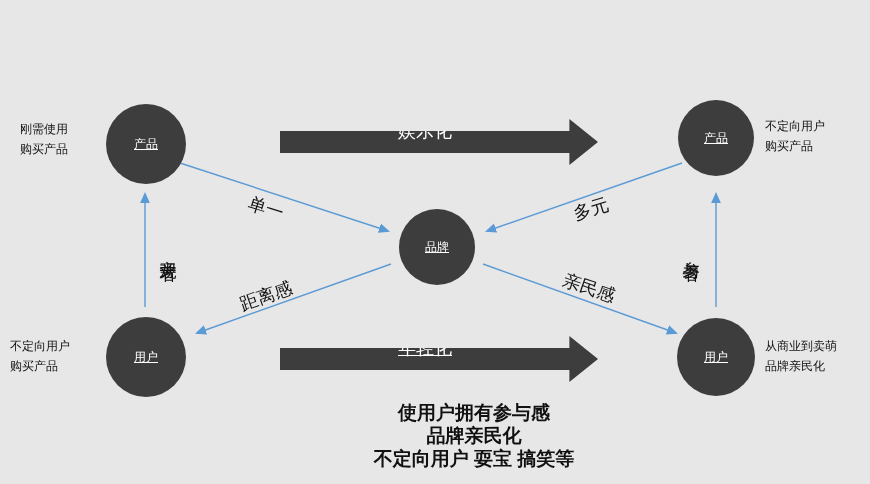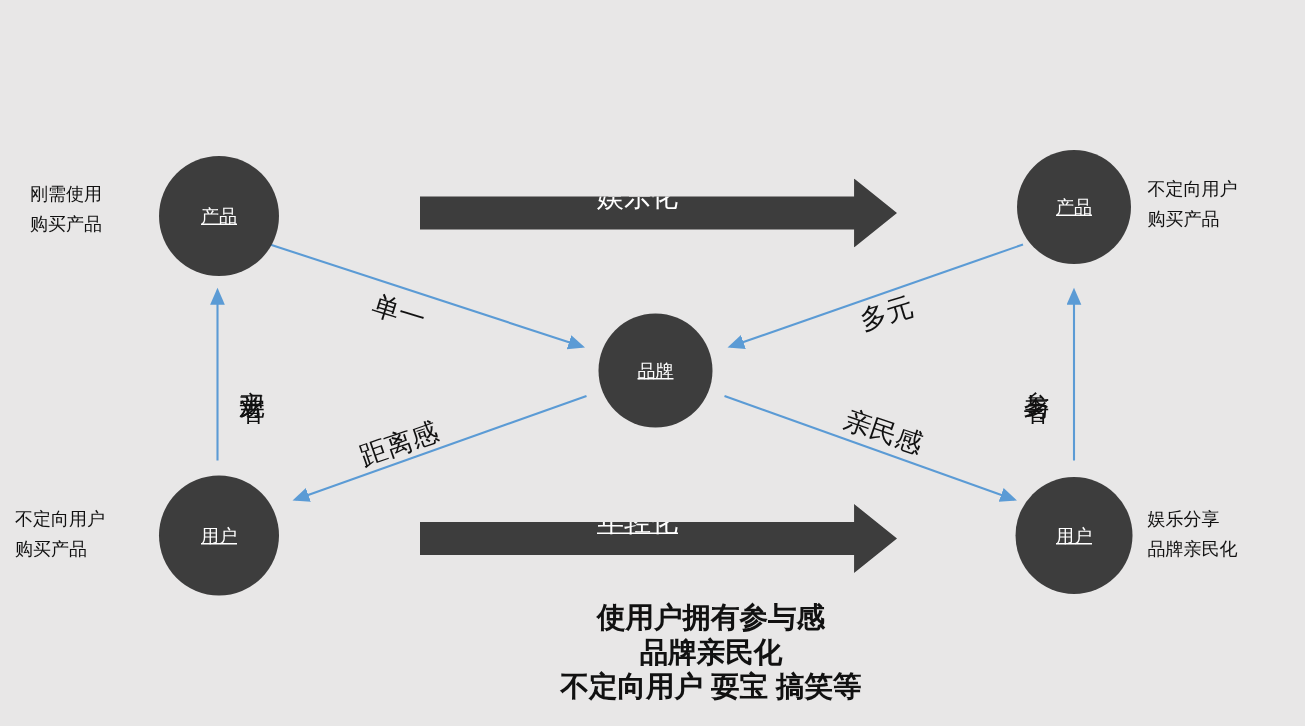--- a/index.html
+++ b/index.html
@@ -159,21 +159,21 @@
   </div>
   <div class="side-note note-top-right">
     <div>不定向用户</div>
     <div>购买产品</div>
   </div>
   <div class="side-note note-bottom-left">
     <div>不定向用户</div>
     <div>购买产品</div>
   </div>
   <div class="side-note note-bottom-right">
-    <div>娱乐分享</div>
+    <div>从商业到卖萌</div>
     <div>品牌亲民化</div>
   </div>
 
   <div class="footer">
     <div>使用户拥有参与感</div>
     <div>品牌亲民化</div>
     <div>不定向用户 耍宝 搞笑等</div>
   </div>
 
 </div>

